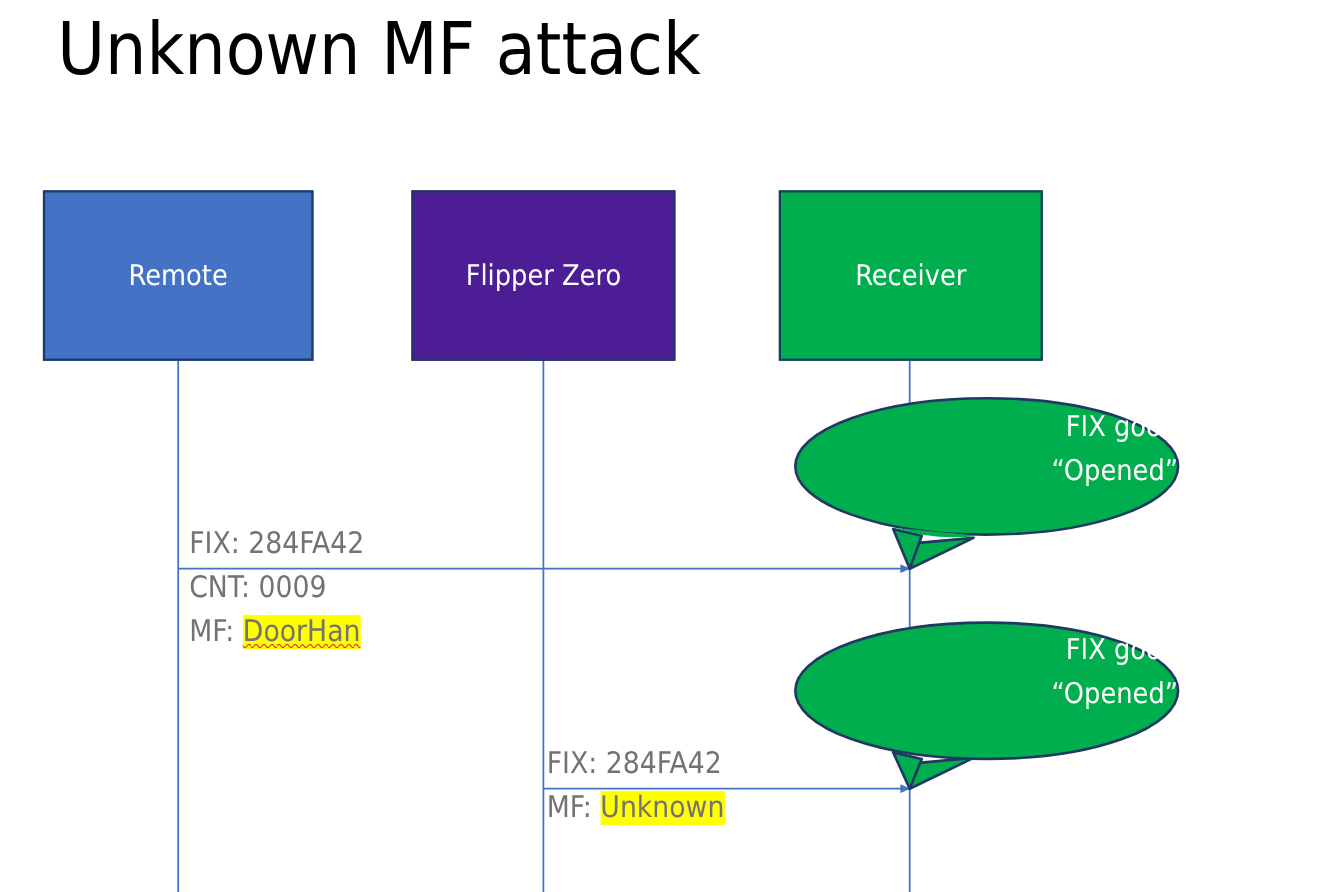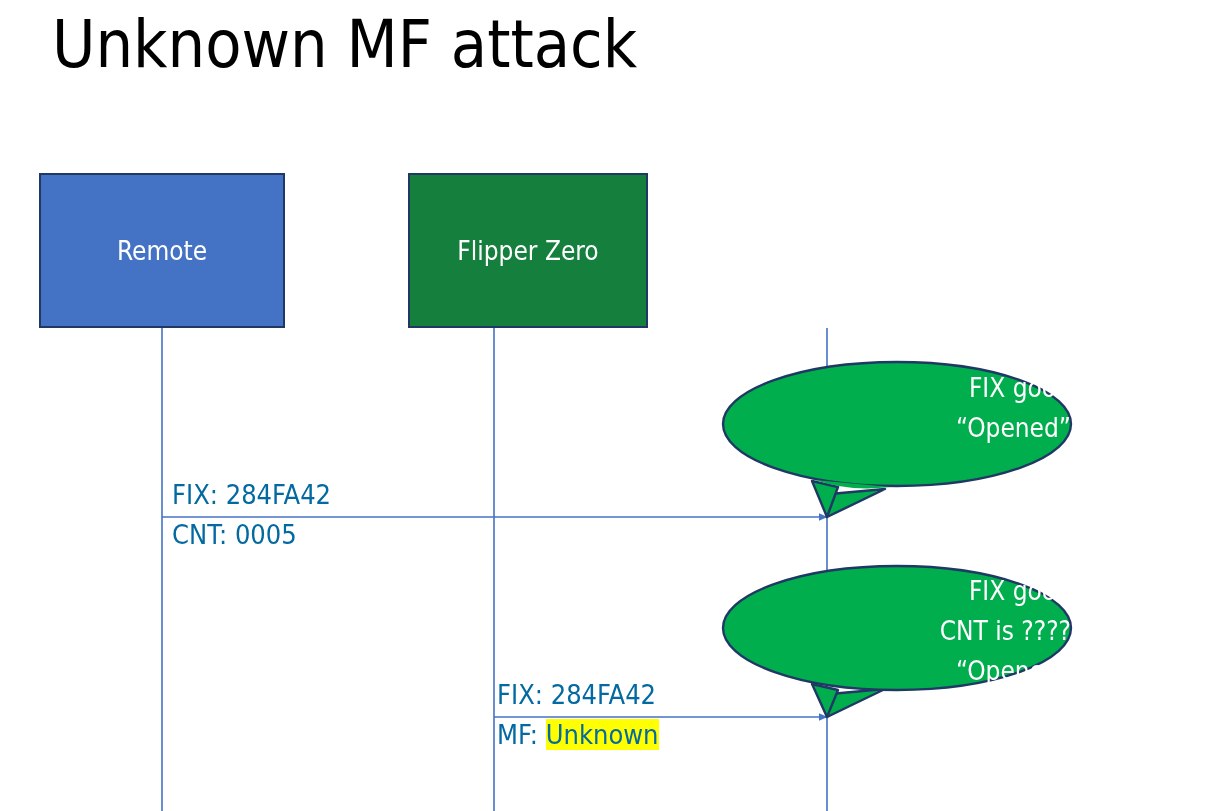--- a/index.html
+++ b/index.html
@@ -57,21 +57,21 @@
     line-height: 40px;
     text-align: right;
     white-space: nowrap;
     pointer-events: none;
     font-family: "DejaVu Sans Condensed", "Liberation Sans", sans-serif;
   }
   .msg-block {
     position: absolute;
     font-size: 27px;
     line-height: 40px;
-    color: #0369a1;
+    color: #737373;
     white-space: nowrap;
     font-family: "DejaVu Sans Condensed", "Liberation Sans", sans-serif;
   }
   .msg-line {
     display: block;
     height: 40px;
   }
   .hl {
     background: #FFFF00;
   }
@@ -116,44 +116,50 @@
       <path d="M 812 684 L 827 717 L 838 690 Z" fill="#00AE4D" stroke="#1F3864" stroke-width="2.4" stroke-linejoin="round"></path>
     </g>
   </svg>
 
   <div class="slide-title">Unknown MF attack</div>
 
   <div class="node-box" style="left:39px; top:173px; width:246px; height:155px; background:#4472C4;">
     <span class="node-label">Remote</span>
   </div>
 
-  <div class="node-box" style="left:374px; top:173px; width:240px; height:155px; background:#15803d;margin-left:34px;">
+  <div class="node-box" style="left:374px; top:173px; width:240px; height:155px; background:#4c1d95;">
     <span class="node-label">Flipper Zero</span>
   </div>
 
+  <div class="node-box" style="left:708px; top:173px; width:240px; height:155px; background:#00AE4D;">
+    <span class="node-label">Receiver</span>
+  </div>
 
   <div class="bubble-text" style="left:723px; top:368px; width:348px;">
     <div>FIX good</div>
     <div>“Opened”</div>
   </div>
 
   <div class="bubble-text" style="left:723px; top:571px; width:348px;">
     <div>FIX good</div>
-    <div>CNT is ????</div>
     <div>“Opened”</div>
   </div>
 
   <div class="msg-block" style="left:172px; top:475px;">
     <span class="msg-line">
       <span>FIX:</span>
       <span>284FA42</span>
     </span>
     <span class="msg-line">
       <span>CNT:</span>
-      <span>0005</span>
+      <span>0009</span>
+    </span>
+    <span class="msg-line">
+      <span>MF:</span>
+      <span class="hl squiggle">DoorHan</span>
     </span>
   </div>
 
   <div class="msg-block" style="left:497px; top:675px;">
     <span class="msg-line">
       <span>FIX:</span>
       <span>284FA42</span>
     </span>
     <span class="msg-line">
       <span>MF:</span>

